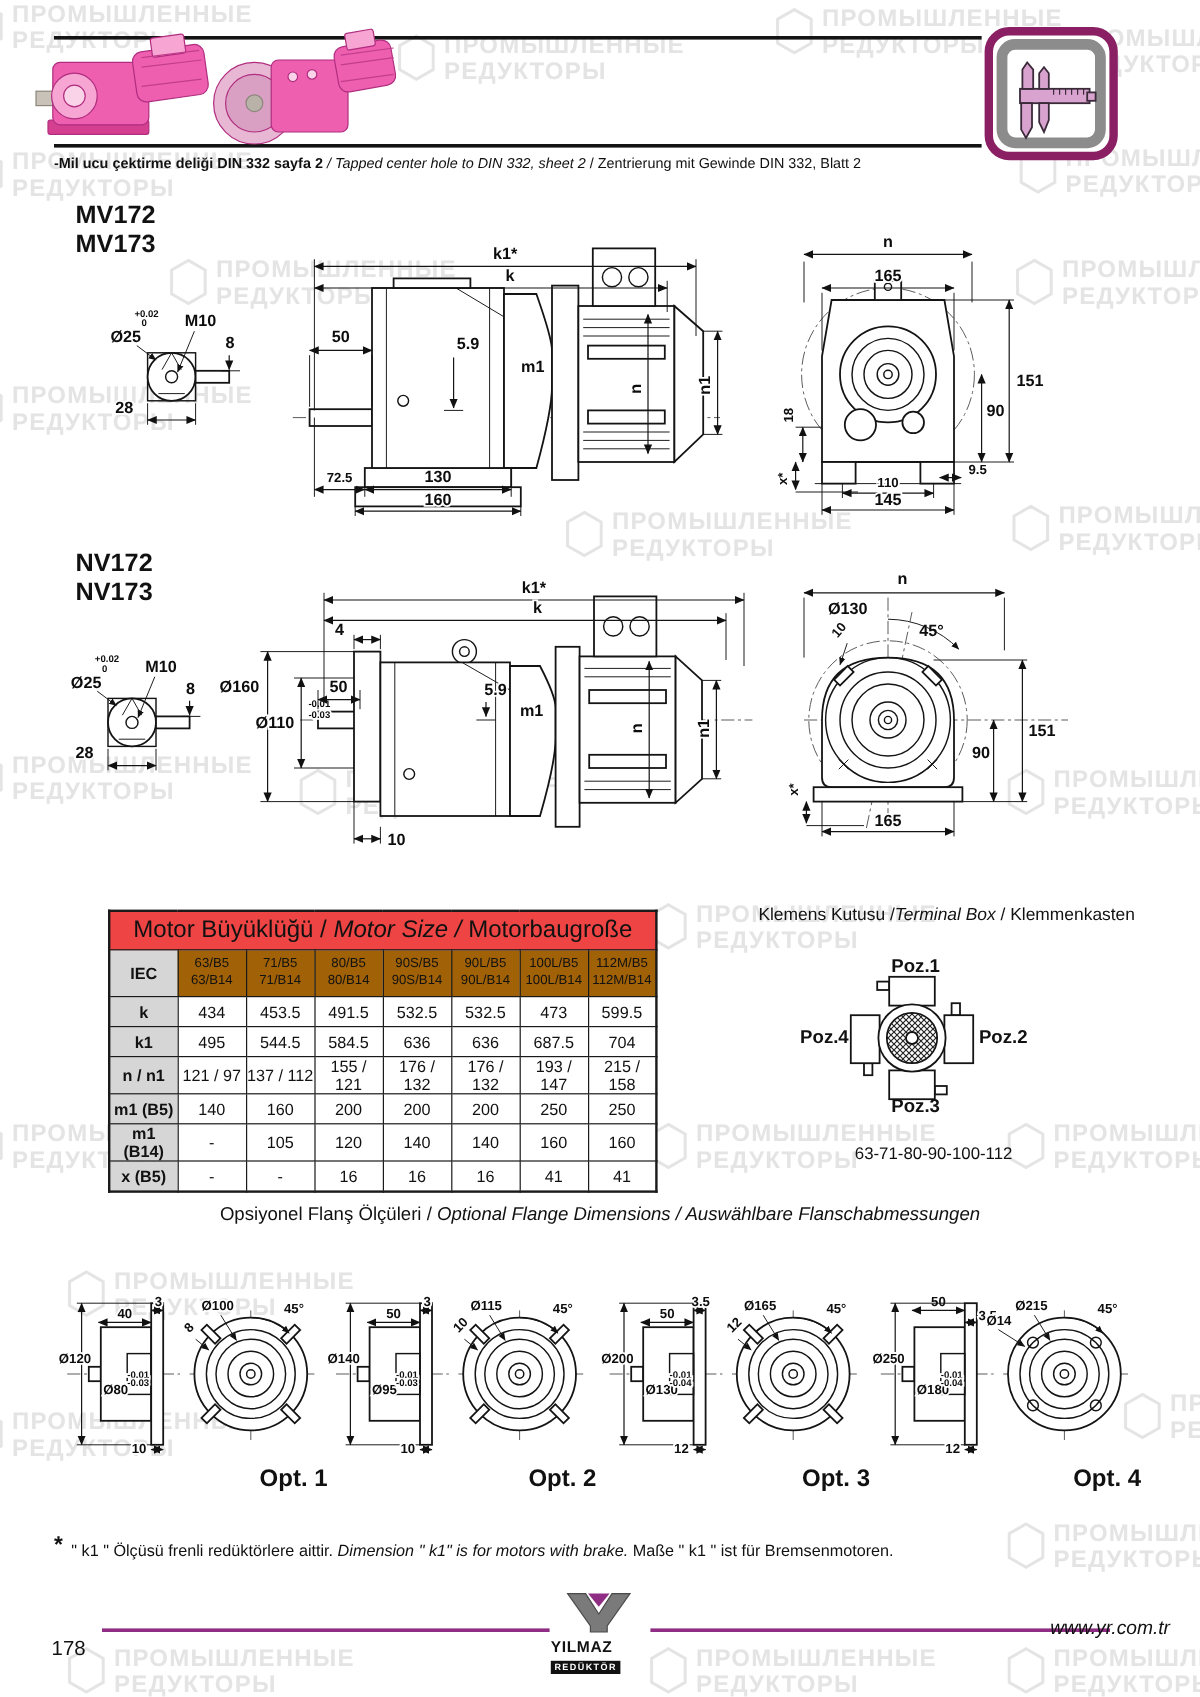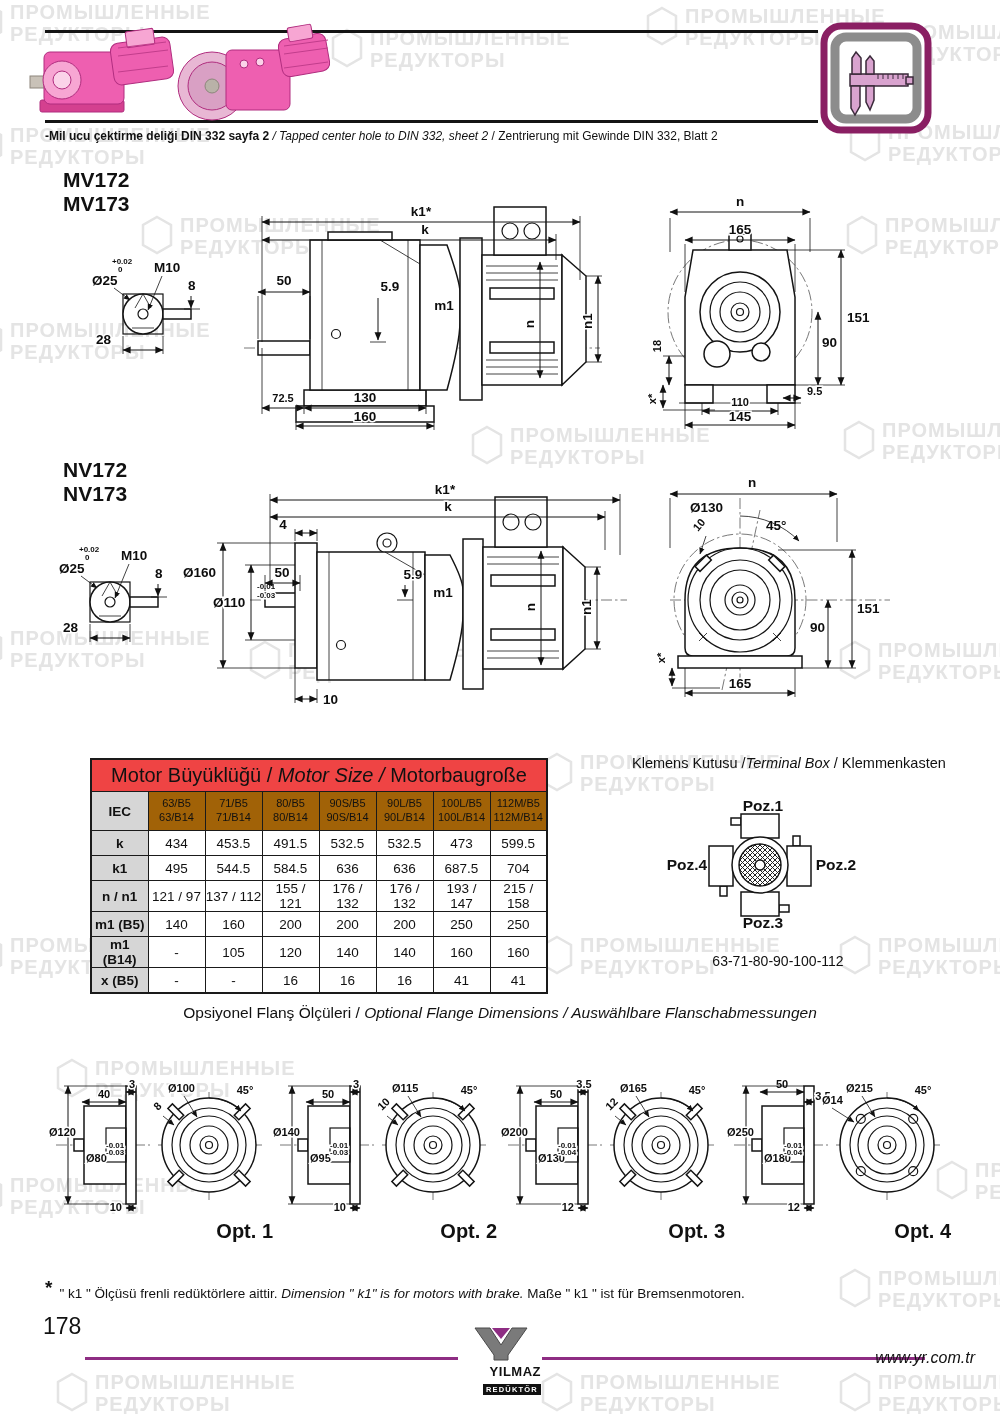--- a/index.html
+++ b/index.html
@@ -44,23 +44,23 @@
   .sizes{position:absolute;left:700px;top:953px;width:156px;text-align:center;font-size:14px;font-weight:normal;z-index:2}
   
   .flangetitle{position:absolute;left:0;top:1004px;width:1000px;text-align:center;font-size:15.5px;z-index:2}
   .optgroup{position:absolute;top:1080px;width:225px;z-index:2}
   .optlabel{width:100%;text-align:right;font-size:20px;font-weight:bold;margin-top:4px}
   
   .fnotes{position:absolute;left:45px;top:1272px;width:930px;font-size:13.5px;z-index:2;line-height:1.7}
   .star{font-size:19px;font-weight:bold;vertical-align:4px;margin-right:7px}
   
   .fline{position:absolute;top:1357px;height:3px;background:#8e2d83;z-index:2}
-  .pageno{position:absolute;left:43px;top:1313px;font-size:23px;z-index:2}
+  .pageno{position:absolute;left:43px;top:1364px;font-size:17px;z-index:2}
   .url{position:absolute;left:830px;top:1349px;width:145px;font-size:16px;font-style:italic;text-align:right;z-index:2}
-  .logo{position:absolute;left:459px;top:1327px;width:82px;text-align:right;z-index:3;background:#fff}
+  .logo{position:absolute;left:459px;top:1327px;width:82px;text-align:left;z-index:3;background:#fff}
   .logo .l1{font-size:13px;font-weight:900;letter-spacing:.5px;line-height:1}
   .logo .l2{font-size:7.5px;font-weight:bold;letter-spacing:1.2px;background:#111;color:#fff;display:inline-block;padding:1px 3px;margin-top:1px}
 </style>
 </head>
 <body>
 
 <div class="page" id="page">
     <div class="wm" style="left: 838px; top: 1372px;">
       <svg width="34" height="40" viewBox="0 0 34 40">
         <path d="M17 2 31 10V30L17 38 3 30V10Z" fill="none" stroke="#e4e4e4" stroke-width="2.5"></path>

